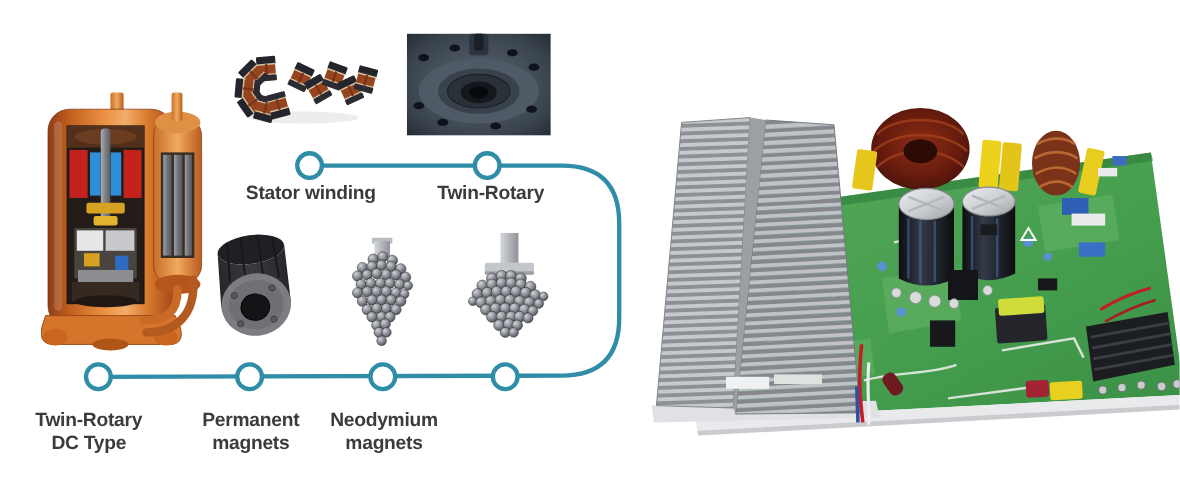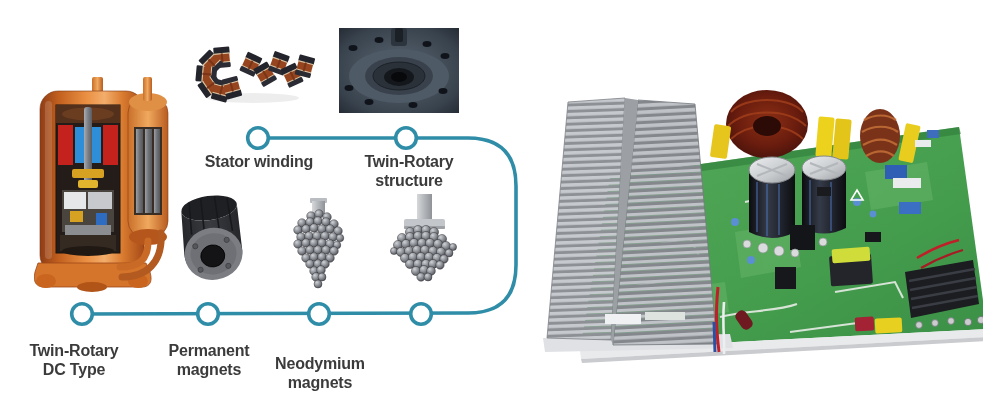--- a/index.html
+++ b/index.html
@@ -453,28 +453,27 @@
     <path d="M189 220 C 187 246, 190 258, 189 272" stroke="#eceeef" stroke-width="2.6" fill="none"></path>
     <path d="M382 176 C 395 168, 408 162, 424 158" stroke="#c01f2a" stroke-width="2.6" fill="none"></path>
     <path d="M386 186 C 400 178, 414 172, 428 168" stroke="#a81a24" stroke-width="2.2" fill="none"></path>
   </svg>
 
   <div class="lbl" style="left:167px;top:152px;width:160px">
     <span>Stator winding</span>
   </div>
   <div class="lbl" style="left:317px;top:152px;width:160px">
     <span>Twin-Rotary</span>
-    <span>structure</span>
   </div>
   <div class="lbl" style="left:-8px;top:341px;width:140px">
     <span>Twin-Rotary</span>
     <span>DC Type</span>
   </div>
   <div class="lbl" style="left:127px;top:341px;width:140px">
     <span>Permanent</span>
     <span>magnets</span>
   </div>
-  <div class="lbl" style="left:238px;top:354px;width:140px">
+  <div class="lbl" style="left:238px;top:341px;width:140px">
     <span>Neodymium</span>
     <span>magnets</span>
   </div>
 
 </div>
 
 </body></html>

